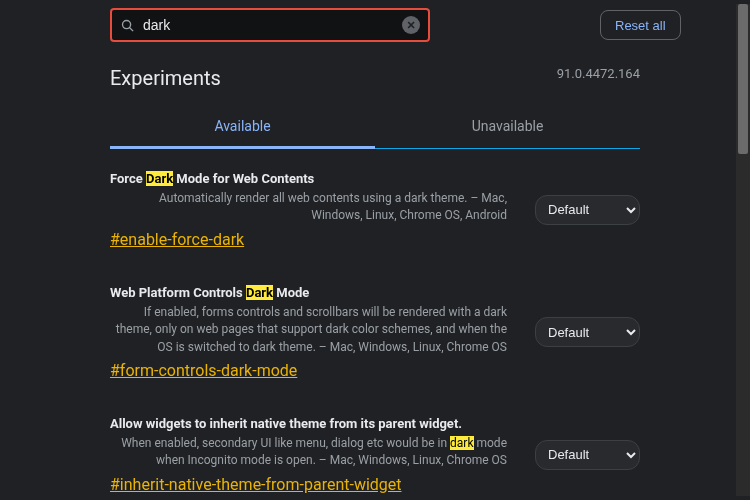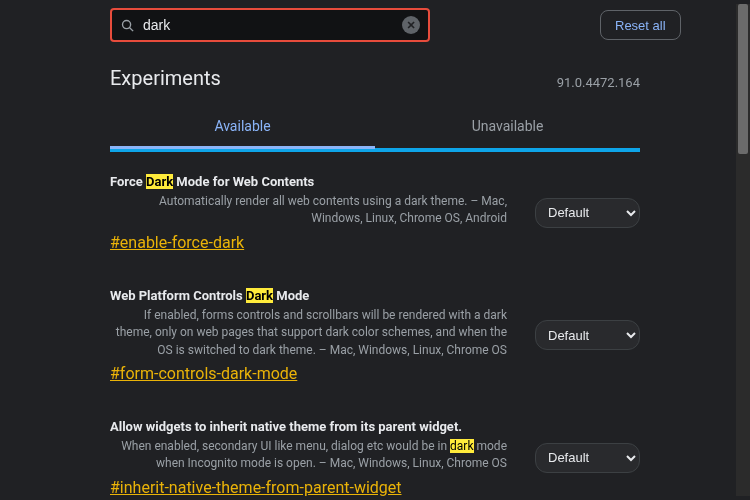--- a/index.html
+++ b/index.html
@@ -6,24 +6,24 @@
   body { width:750px; height:500px; background:#202124; font-family:Roboto,Arial,sans-serif; color:#e8eaed; overflow:hidden; position:relative; }
   .scroll-track { position:absolute; top:4px; right:0; width:14px; height:492px; background:#2b2b2b; }
   .scroll-thumb { position:absolute; top:4px; right:2px; width:10px; height:150px; background:#6b6b6b; border-radius:2px; }
   .topbar { height:50px; display:flex; align-items:center; padding:0 16px 0 110px; gap:170px; }
   .searchbox { display:flex; align-items:center; background:#111214; border:2px solid #e74c3c; border-radius:4px; height:34px; width:320px; padding:0 8px; gap:8px; }
   .searchbox input { flex:1; background:transparent; border:none; color:#e8eaed; font-size:14px; outline:none; }
   .icon { display:inline-flex; align-items:center; justify-content:center; }
   .clear-btn { width:18px; height:18px; border-radius:50%; background:#5f6368; color:#202124; font-size:11px; font-weight:bold; cursor:pointer; display:flex; align-items:center; justify-content:center; }
   .reset-btn { border:1px solid #5f6368; background:transparent; color:#8ab4f8; height:30px; padding:0 14px; border-radius:8px; font-size:13px; cursor:pointer; }
   .main { padding:16px 110px 0 110px; }
-  .title-row { display:flex; justify-content:space-between; align-items:flex-end;gap:24px; }
+  .title-row { display:flex; justify-content:space-between; align-items:flex-start;gap:24px; }
   .title { font-size:20px; font-weight:400; color:#e8eaed; }
   .version { font-size:13px; color:#9aa0a6; }
-  .tabs { display:flex; margin-top:18px; border-bottom:4px solid #0ea5e9; }
+  .tabs { display:flex; margin-top:18px; border-bottom:1px solid #0ea5e9; }
   .tab { flex:1; text-align:center; padding:10px 0 12px 0; font-size:14px; cursor:pointer; color:#9aa0a6; }
   .tab.active { color:#8ab4f8; border-bottom:3px solid #8ab4f8; margin-bottom:-1px; }
   .experiment { display:flex; gap:28px; padding:22px 0 14px 0; }
   .exp-body { flex:1; }
   .exp-title { font-size:13px; font-weight:700; color:#e8eaed; margin-bottom:4px; }
   .exp-desc { font-size:12px; color:#9aa0a6; line-height:1.45; margin-bottom:5px;text-align:right; }
   .exp-hash { font-size:16px; color:#eab308; text-decoration:underline; cursor:pointer; }
   .highlight { background:#ffeb3b; color:#000; }
   .select-wrap { align-self:center; }
   select.exp-select { background:#292a2d; color:#e8eaed; border:1px solid #3c4043; border-radius:12px; height:30px; width:105px; padding:0 8px; font-size:13px; cursor:pointer; }

